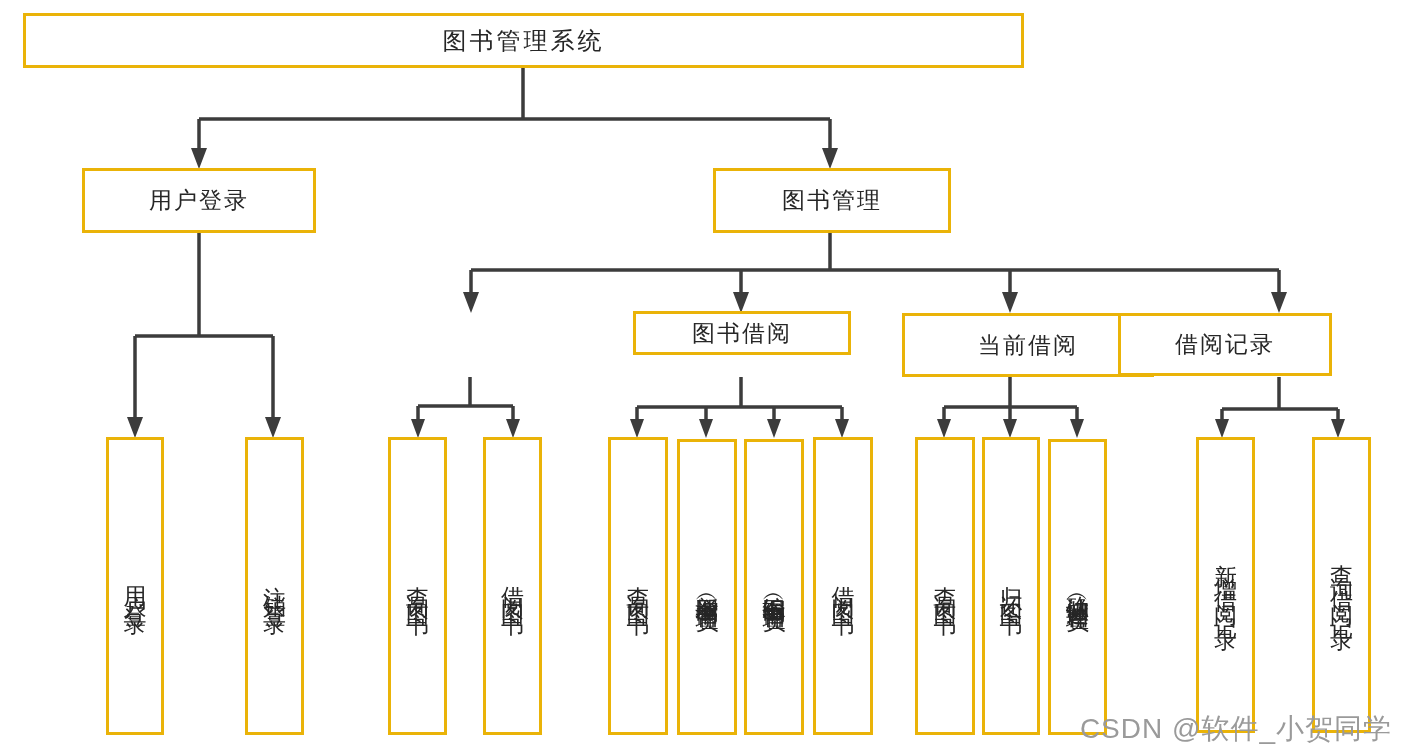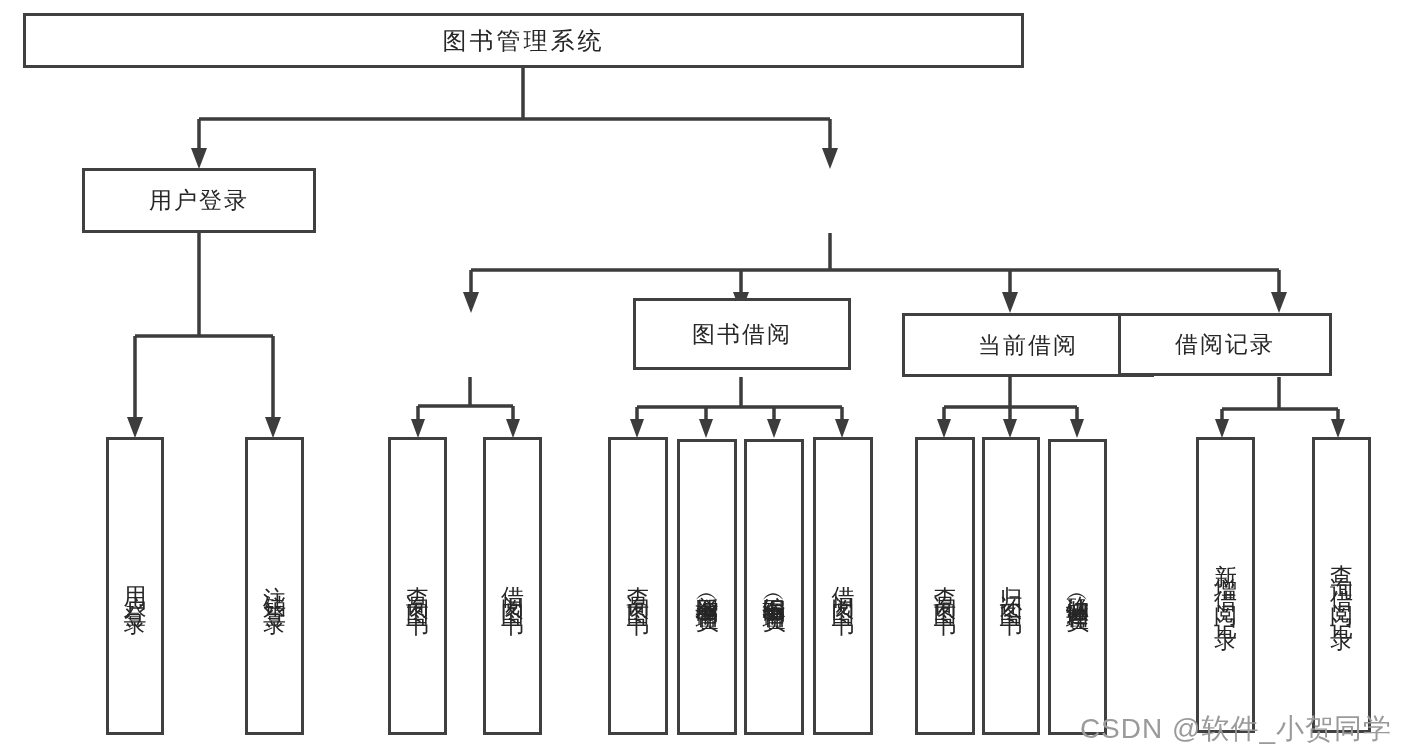--- a/index.html
+++ b/index.html
@@ -2,21 +2,21 @@
 <html><head>
 <meta charset="utf-8">
 <style>
   html,body{margin:0;padding:0;background:#ffffff;}
   .stage{
     position:relative;width:1405px;height:747px;background:#ffffff;overflow:hidden;
     font-family:"Liberation Sans",sans-serif;color:#262626;
   }
   .connectors{position:absolute;left:0;top:0;z-index:1;}
   .node{
-    position:absolute;box-sizing:border-box;border:3px solid #404040;background:#ffffff;
+    position:absolute;box-sizing:border-box;border:3px solid #eab308;background:#ffffff;
     display:flex;align-items:center;justify-content:center;z-index:2;
   }
   .node.h span{font-size:23px;letter-spacing:2px;white-space:nowrap;}
   .node.root span{font-size:24px;letter-spacing:3px;}
   .node.v span{
     writing-mode:vertical-rl;text-orientation:mixed;
     font-size:23px;line-height:1;white-space:nowrap;
   }
   .node.v.sp8 span{letter-spacing:9px;}
   .node.v.sp13 span{letter-spacing:13px;}
@@ -48,22 +48,25 @@
          M1215 419 L1229 419 L1222 438 Z M1331 419 L1345 419 L1338 438 Z"></path>
   </svg>
 
   <div class="node h root" style="left:23px;top:13px;width:1001px;height:55px">
     <span>图书管理系统</span>
   </div>
 
   <div class="node h" style="left:82px;top:168px;width:234px;height:65px">
     <span>用户登录</span>
   </div>
+  <div class="node h" style="left:713px;top:168px;width:238px;height:65px">
+    <span>图书管理</span>
+  </div>
 
-  <div class="node h" style="left:633px;top:298px;width:218px;height:72px">
+  <div class="node h" style="left:633px;top:311px;width:218px;height:44px">
     <span>图书借阅</span>
   </div>
   <div class="node h" style="left:902px;top:313px;width:252px;height:64px">
     <span>当前借阅</span>
   </div>
   <div class="node h" style="left:1118px;top:313px;width:214px;height:63px">
     <span>借阅记录</span>
   </div>
 
   <div class="node v sp8" style="left:106px;top:437px;width:58px;height:298px">

